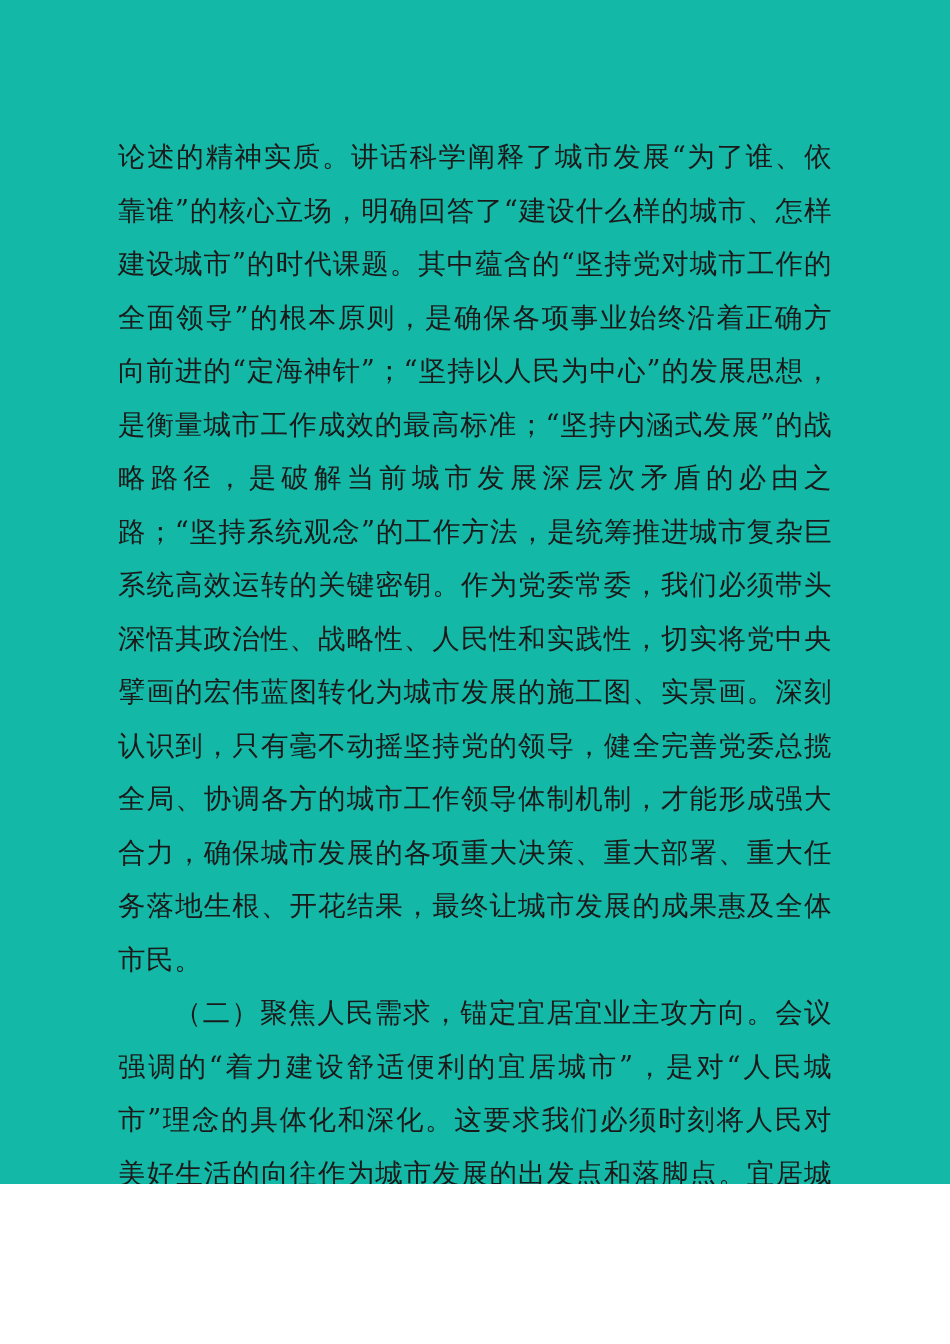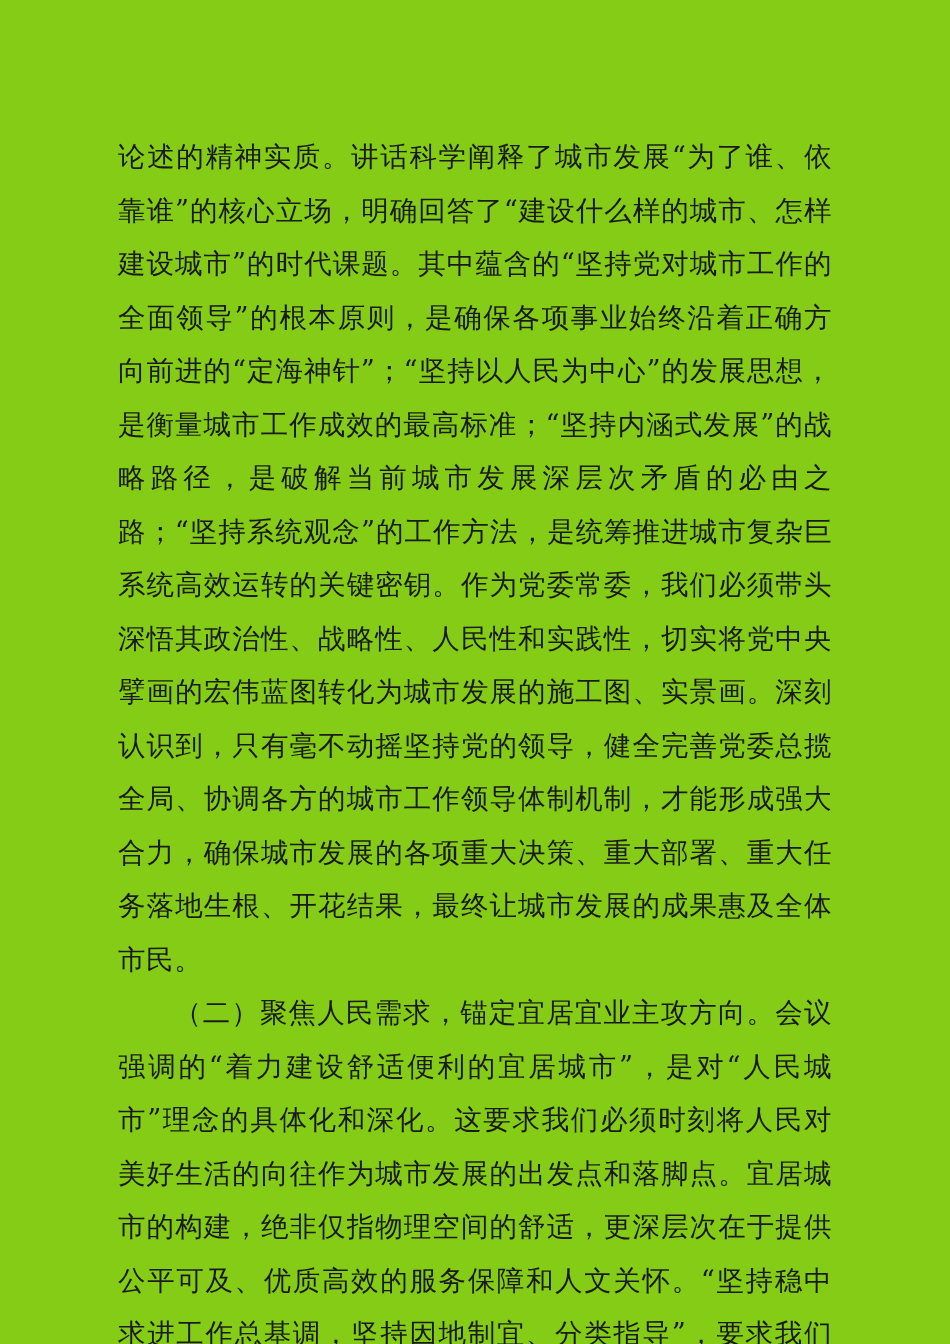--- a/index.html
+++ b/index.html
@@ -2,22 +2,22 @@
 <html><head>
 <meta charset="utf-8">
 <style>
   html, body {
     margin: 0;
     padding: 0;
     background: #ffffff;
   }
   .page {
     width: 950px;
-    height: 1344px;
-    background: #84cc16;
+    height: 1184px;
+    background: #14b8a6;
     position: relative;
     box-sizing: border-box;
     padding: 130px 118px 60px 118px;
     font-family: "DejaVu Serif", "Liberation Serif", serif;
     overflow: hidden;
   }
   .doc-body {
     color: #1a1a1a;
   }
   p.para {

